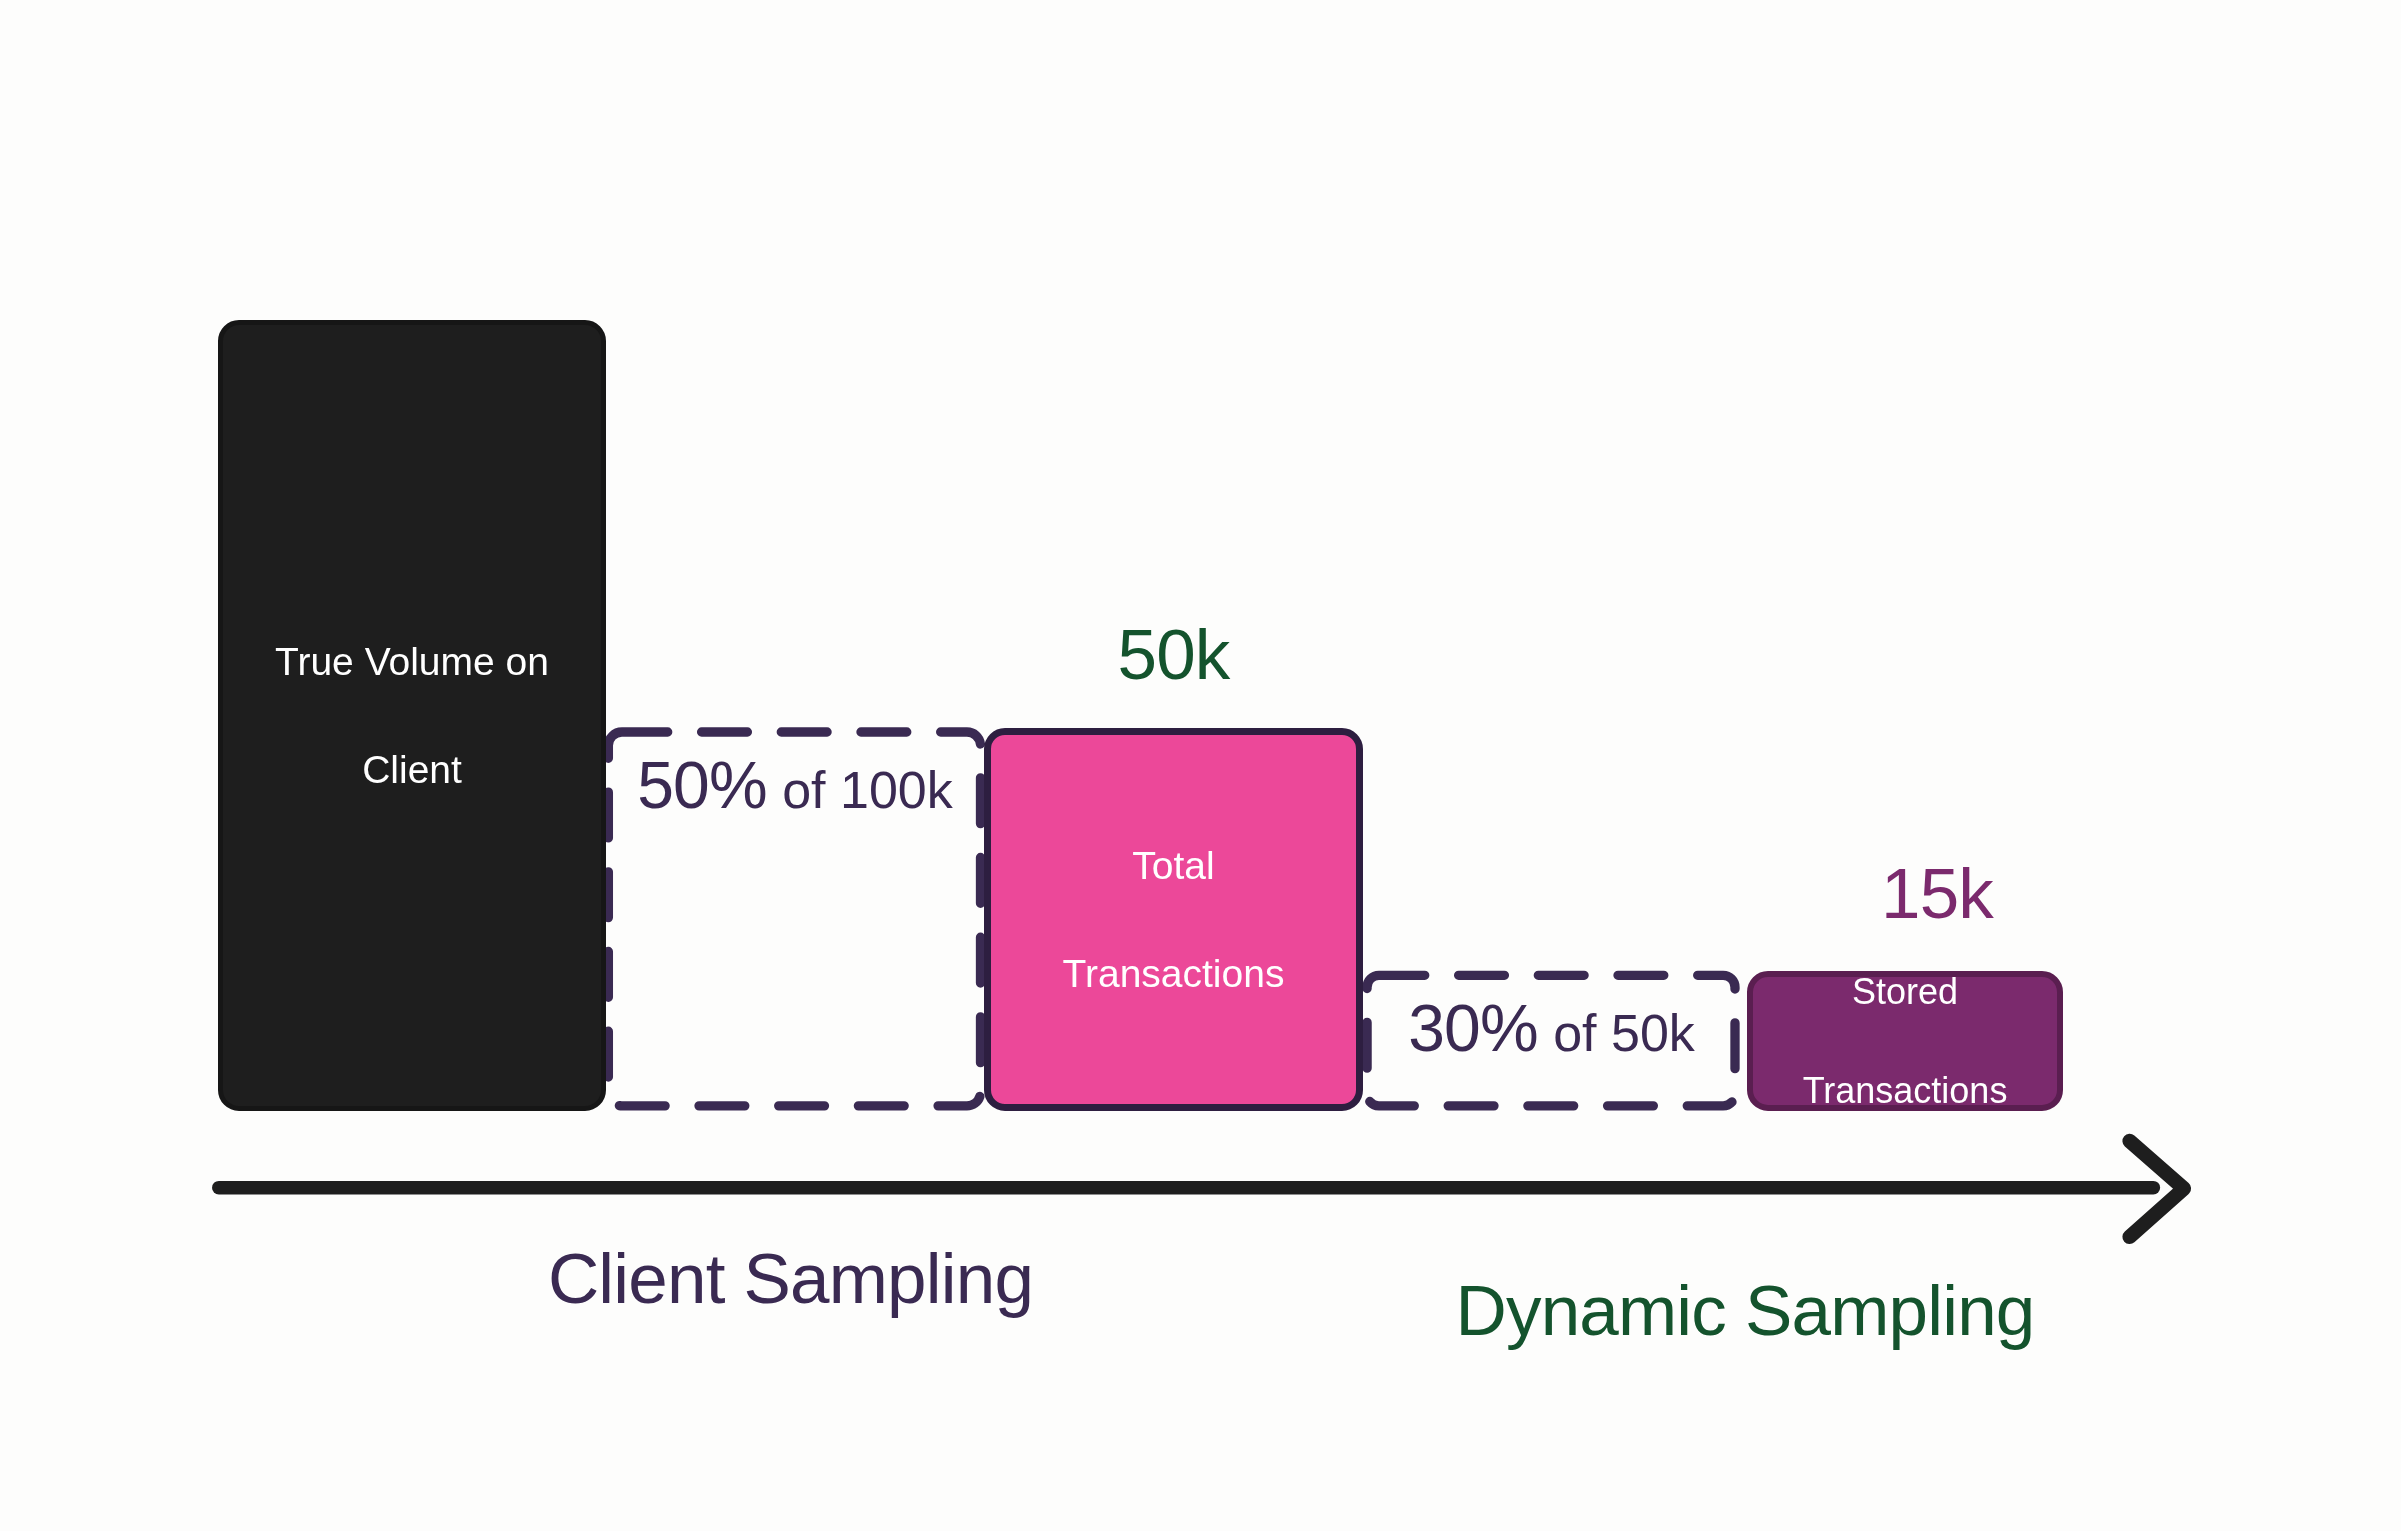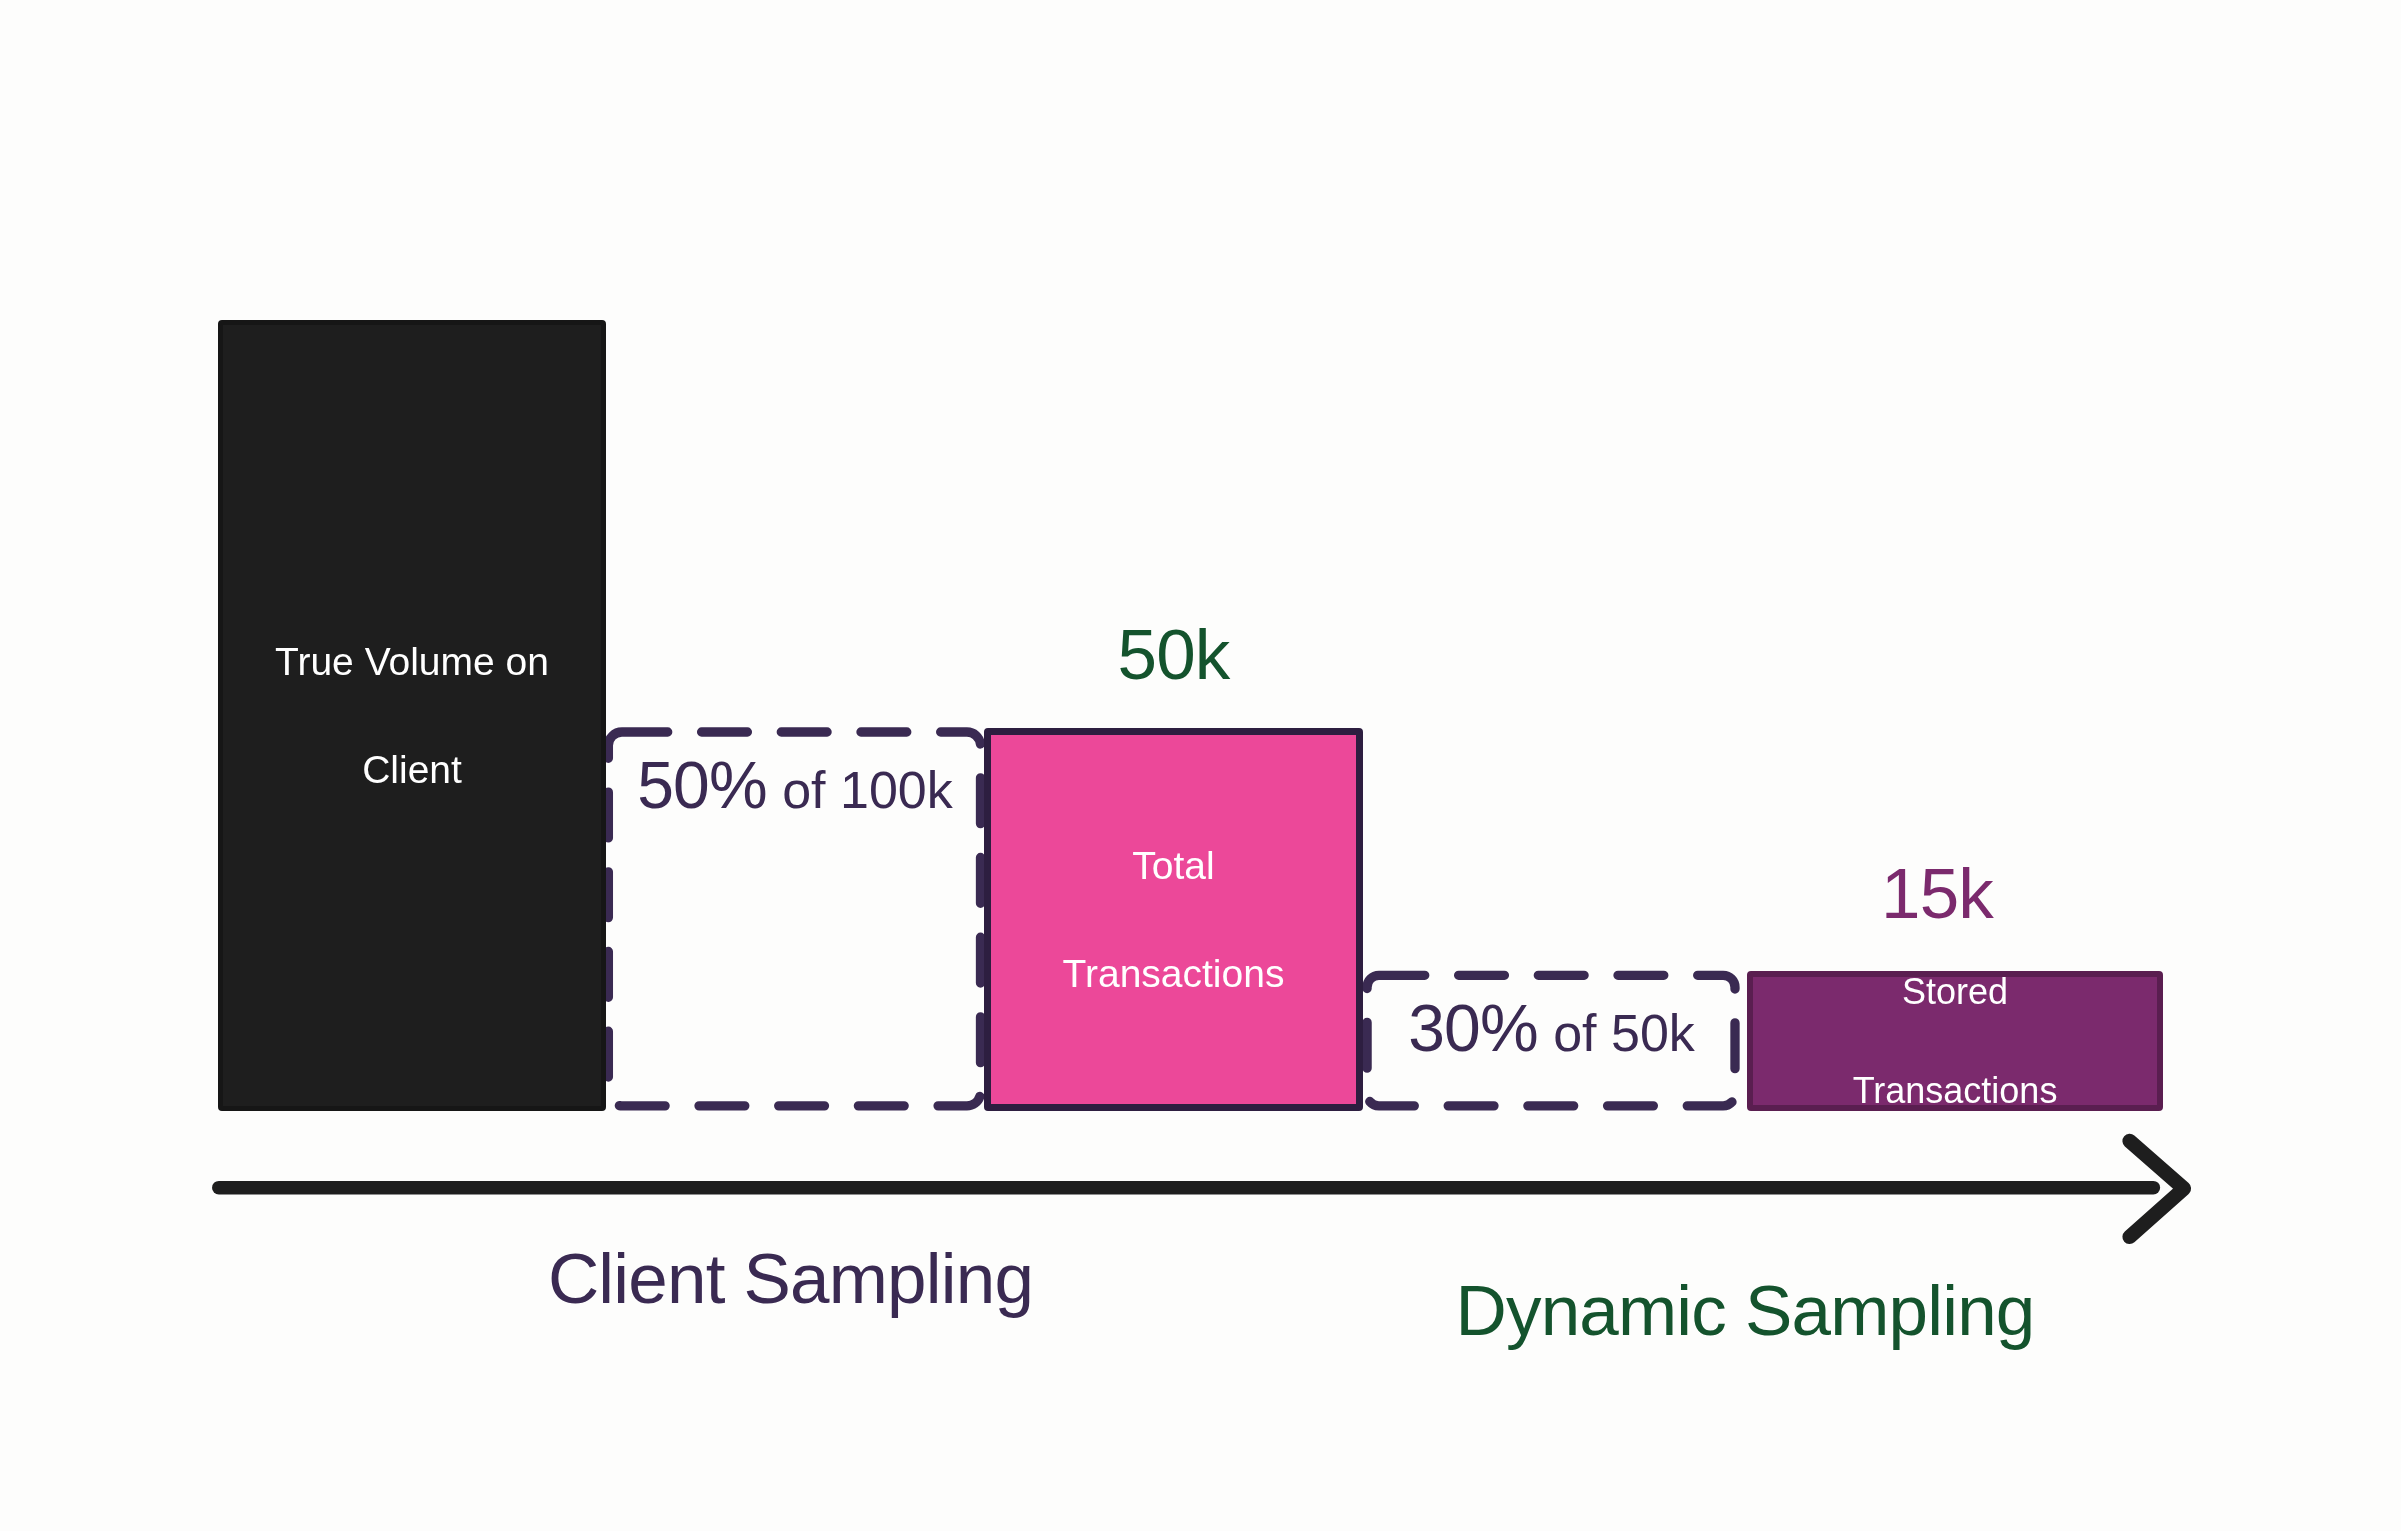--- a/index.html
+++ b/index.html
@@ -30,42 +30,42 @@
 
   
   .bar {
     position: absolute;
     display: flex;
     flex-direction: column;
     align-items: center;
     justify-content: center;
     text-align: right;
     color: #FFFFFF;
-    border-radius: 4px;
+    border-radius: 21px;
     gap: 48px;
   }
   .bar-true-volume {
     left: 218px; top: 320px;
     width: 388px; height: 791px;
     background: #1E1E1E;
     border: 5.1px solid #161616;
     font-size: 39px;
     line-height: 60px;
   }
   .bar-total {
     left: 984px; top: 728px;
     width: 379px; height: 383px;
     background: #ec4899;
     border: 7.6px solid #2D1E40;
     font-size: 39px;
     line-height: 60px;
   }
   .bar-stored {
     left: 1747px; top: 971px;
-    width: 416px; height: 140px;
+    width: 316px; height: 140px;
     background: #7B2A6D;
     border: 6px solid #5A1E50;
     font-size: 36px;
     line-height: 51px;
   }
   .bar span { display: block; }
 
   
   .value-label {
     position: absolute;

